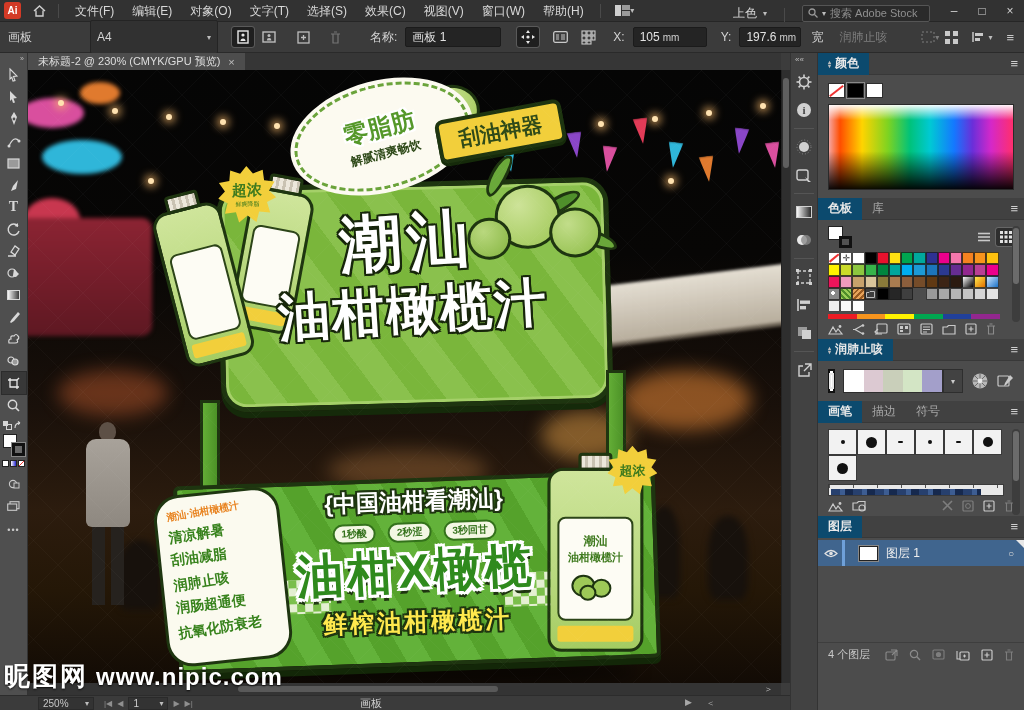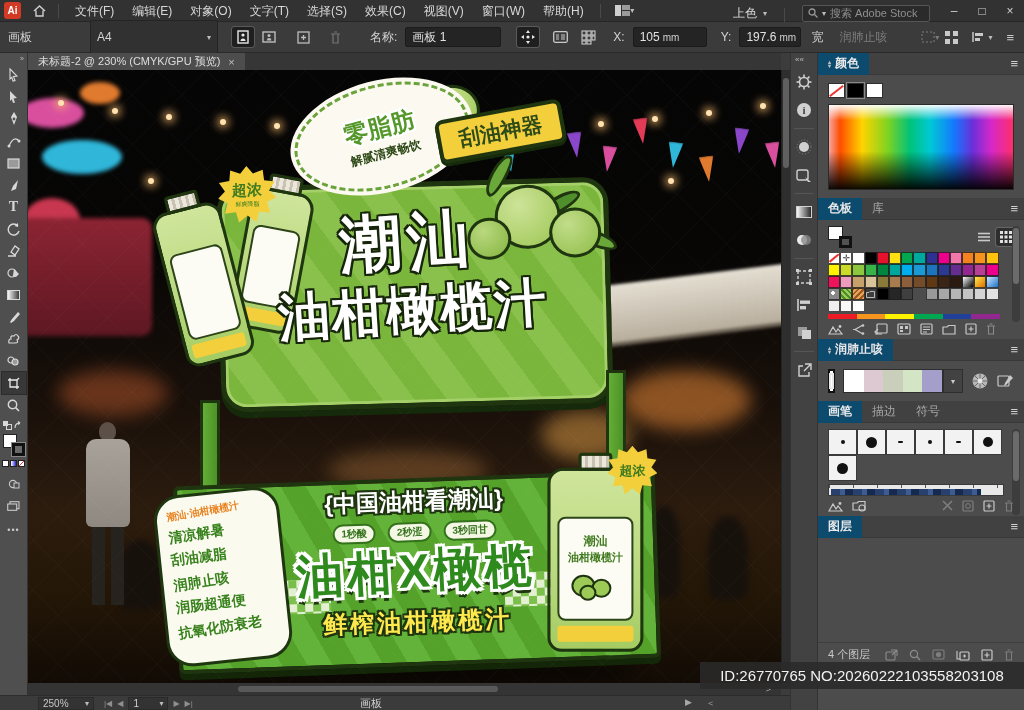--- a/index.html
+++ b/index.html
@@ -1138,20 +1138,31 @@
       </div>
     </div>
 
     <div style="position:relative;height:150px;">
       <div class="panel-tabs">
         <div class="ptab sel">
             <span>图层</span>
           </div>
         <span class="pmenu">≡</span>
       </div>
+      <div class="layer-row">
+        <svg width="14" height="9" style="position:absolute;left:6px;">
+            <path d="M1 4.5 Q7 -1.5 13 4.5 Q7 10.5 1 4.5 Z" fill="none" stroke="#e2e2e2" stroke-width="1.2"></path>
+            <circle cx="7" cy="4.5" r="1.8" fill="#e2e2e2"></circle>
+          </svg>
+        <div class="bar"></div>
+        <div class="layer-thumb"></div>
+        <span class="layer-name">图层 1</span>
+        <span class="layer-circle">○</span>
+        <div class="layer-corner"></div>
+      </div>
       <div class="layers-foot">
         <span>4 个图层</span>
         <div class="pf-right" style="gap:11px;">
           <svg width="13" height="12" opacity=".5">
               <rect x="1" y="3" width="9" height="8" rx="1" fill="none" stroke="#c9c9c9" stroke-width="1.1"></rect>
               <path d="M6 1 H12 M12 1 V7 M12 1 L7 6" stroke="#c9c9c9" fill="none" stroke-width="1.1"></path>
             </svg>
           <svg width="12" height="12" opacity=".5">
               <circle cx="5" cy="5" r="3.6" fill="none" stroke="#c9c9c9" stroke-width="1.2"></circle>
               <path d="M7.6 7.6 L11 11" stroke="#c9c9c9" stroke-width="1.4"></path>
@@ -1193,15 +1204,16 @@
       <span>▶|</span>
     </div>
     <span class="st-board">画板</span>
     <div class="st-right">
       <span>▶</span>
       <span>＜</span>
     </div>
   </div>
 
   <div id="wm-site">
+    <span class="logo">昵图网</span>
+    <span class="url">www.nipic.com</span>
   </div>
-  <div id="wm-id">ID:26770765 NO:20260222103558203108</div>
 </div>
 
 </body></html>

